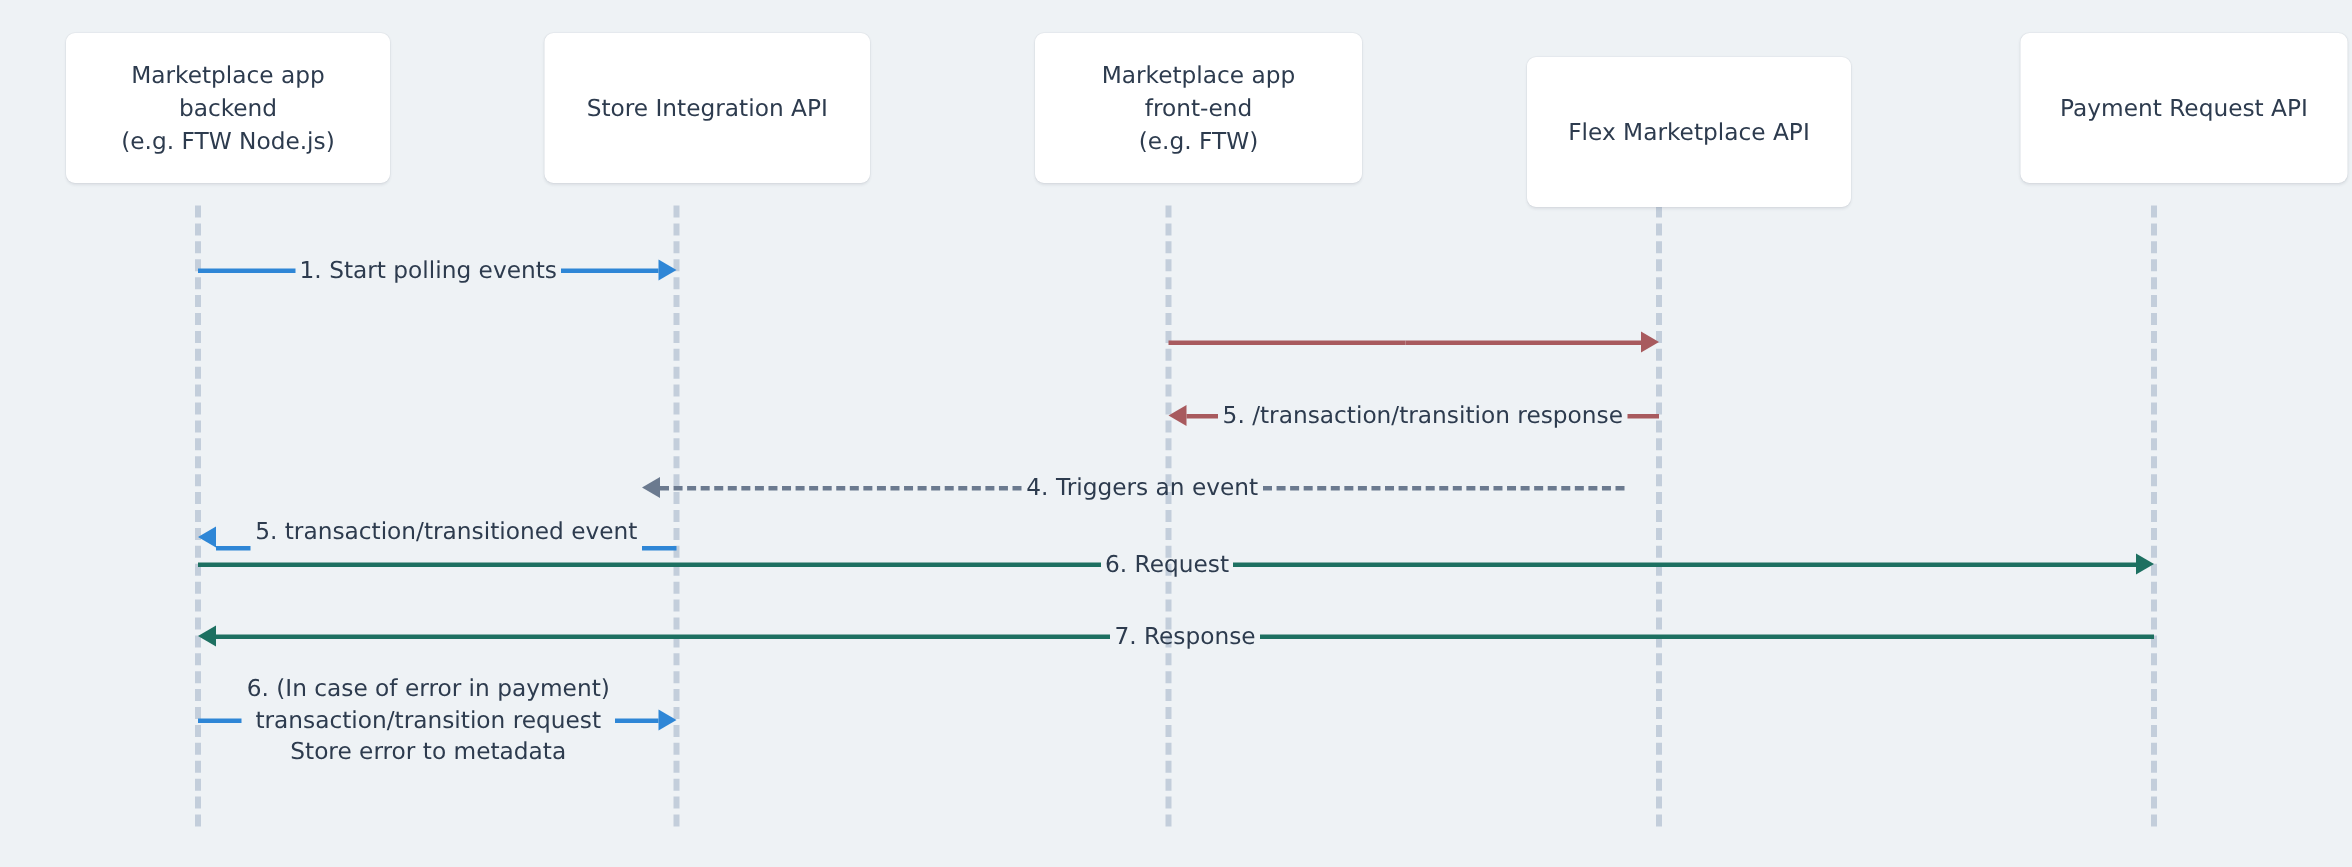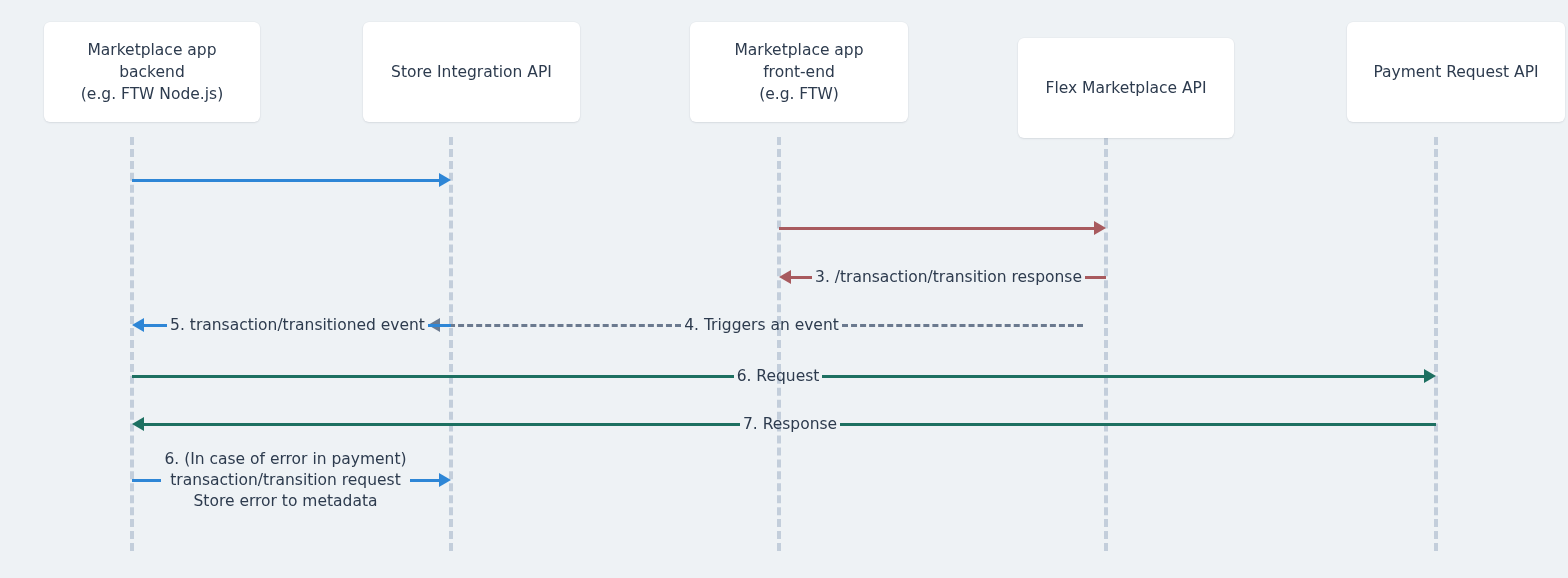--- a/index.html
+++ b/index.html
@@ -118,55 +118,56 @@
       </div>
       <div class="participant" style="left: 1327px; top: 22px; width: 218px; height: 100px;">
         <div class="plabel">Payment Request API</div>
       </div>
     </div>
   <div id="messages">
       <div class="msg" style="left: 132px; width: 319px; top: 140px; height: 80px; color: rgb(46, 134, 214);">
         <div class="seg">
           <div class="bar" style="background: rgb(46, 134, 214);"></div>
         </div>
+        <div class="caption">1. Start polling events</div>
         <div class="seg">
           <div class="bar" style="background: rgb(46, 134, 214);"></div>
         </div>
         <div class="head right" style="border-left-color: rgb(46, 134, 214);"></div>
       </div>
       <div class="msg" style="left: 779px; width: 327px; top: 188px; height: 80px; color: rgb(168, 90, 94);">
         <div class="seg">
           <div class="bar" style="background: rgb(168, 90, 94);"></div>
         </div>
         <div class="seg">
           <div class="bar" style="background: rgb(168, 90, 94);"></div>
         </div>
         <div class="head right" style="border-left-color: rgb(168, 90, 94);"></div>
       </div>
       <div class="msg" style="left: 779px; width: 327px; top: 237px; height: 80px; color: rgb(168, 90, 94);">
         <div class="head left" style="border-right-color: rgb(168, 90, 94);"></div>
         <div class="seg">
           <div class="bar" style="background: rgb(168, 90, 94);"></div>
         </div>
-        <div class="caption">3. /transaction/transition response</div>
+        <div class="caption">5. /transaction/transition response</div>
         <div class="seg">
           <div class="bar" style="background: rgb(168, 90, 94);"></div>
         </div>
       </div>
       <div class="msg" style="left: 428px; width: 655px; top: 285px; height: 80px; color: rgb(107, 122, 143);">
         <div class="head left" style="border-right-color: rgb(107, 122, 143);"></div>
         <div class="seg dashed">
           <div class="bar" style="background: rgb(107, 122, 143);"></div>
         </div>
         <div class="caption">4. Triggers an event</div>
         <div class="seg dashed">
           <div class="bar" style="background: rgb(107, 122, 143);"></div>
         </div>
       </div>
-      <div class="msg" style="left: 132px; width: 319px; top: 285px; height: 80px; color: rgb(46, 134, 214);">
+      <div class="msg" style="left: 132px; width: 319px; top: 285px; height: 80px; color: rgb(46, 134, 214); align-items: flex-end;">
         <div class="head left" style="border-right-color: rgb(46, 134, 214);"></div>
         <div class="seg">
           <div class="bar" style="background: rgb(46, 134, 214);"></div>
         </div>
         <div class="caption">5. transaction/transitioned event</div>
         <div class="seg">
           <div class="bar" style="background: rgb(46, 134, 214);"></div>
         </div>
       </div>
       <div class="msg" style="left: 132px; width: 1304px; top: 336px; height: 80px; color: rgb(29, 112, 97); align-items: center;">

